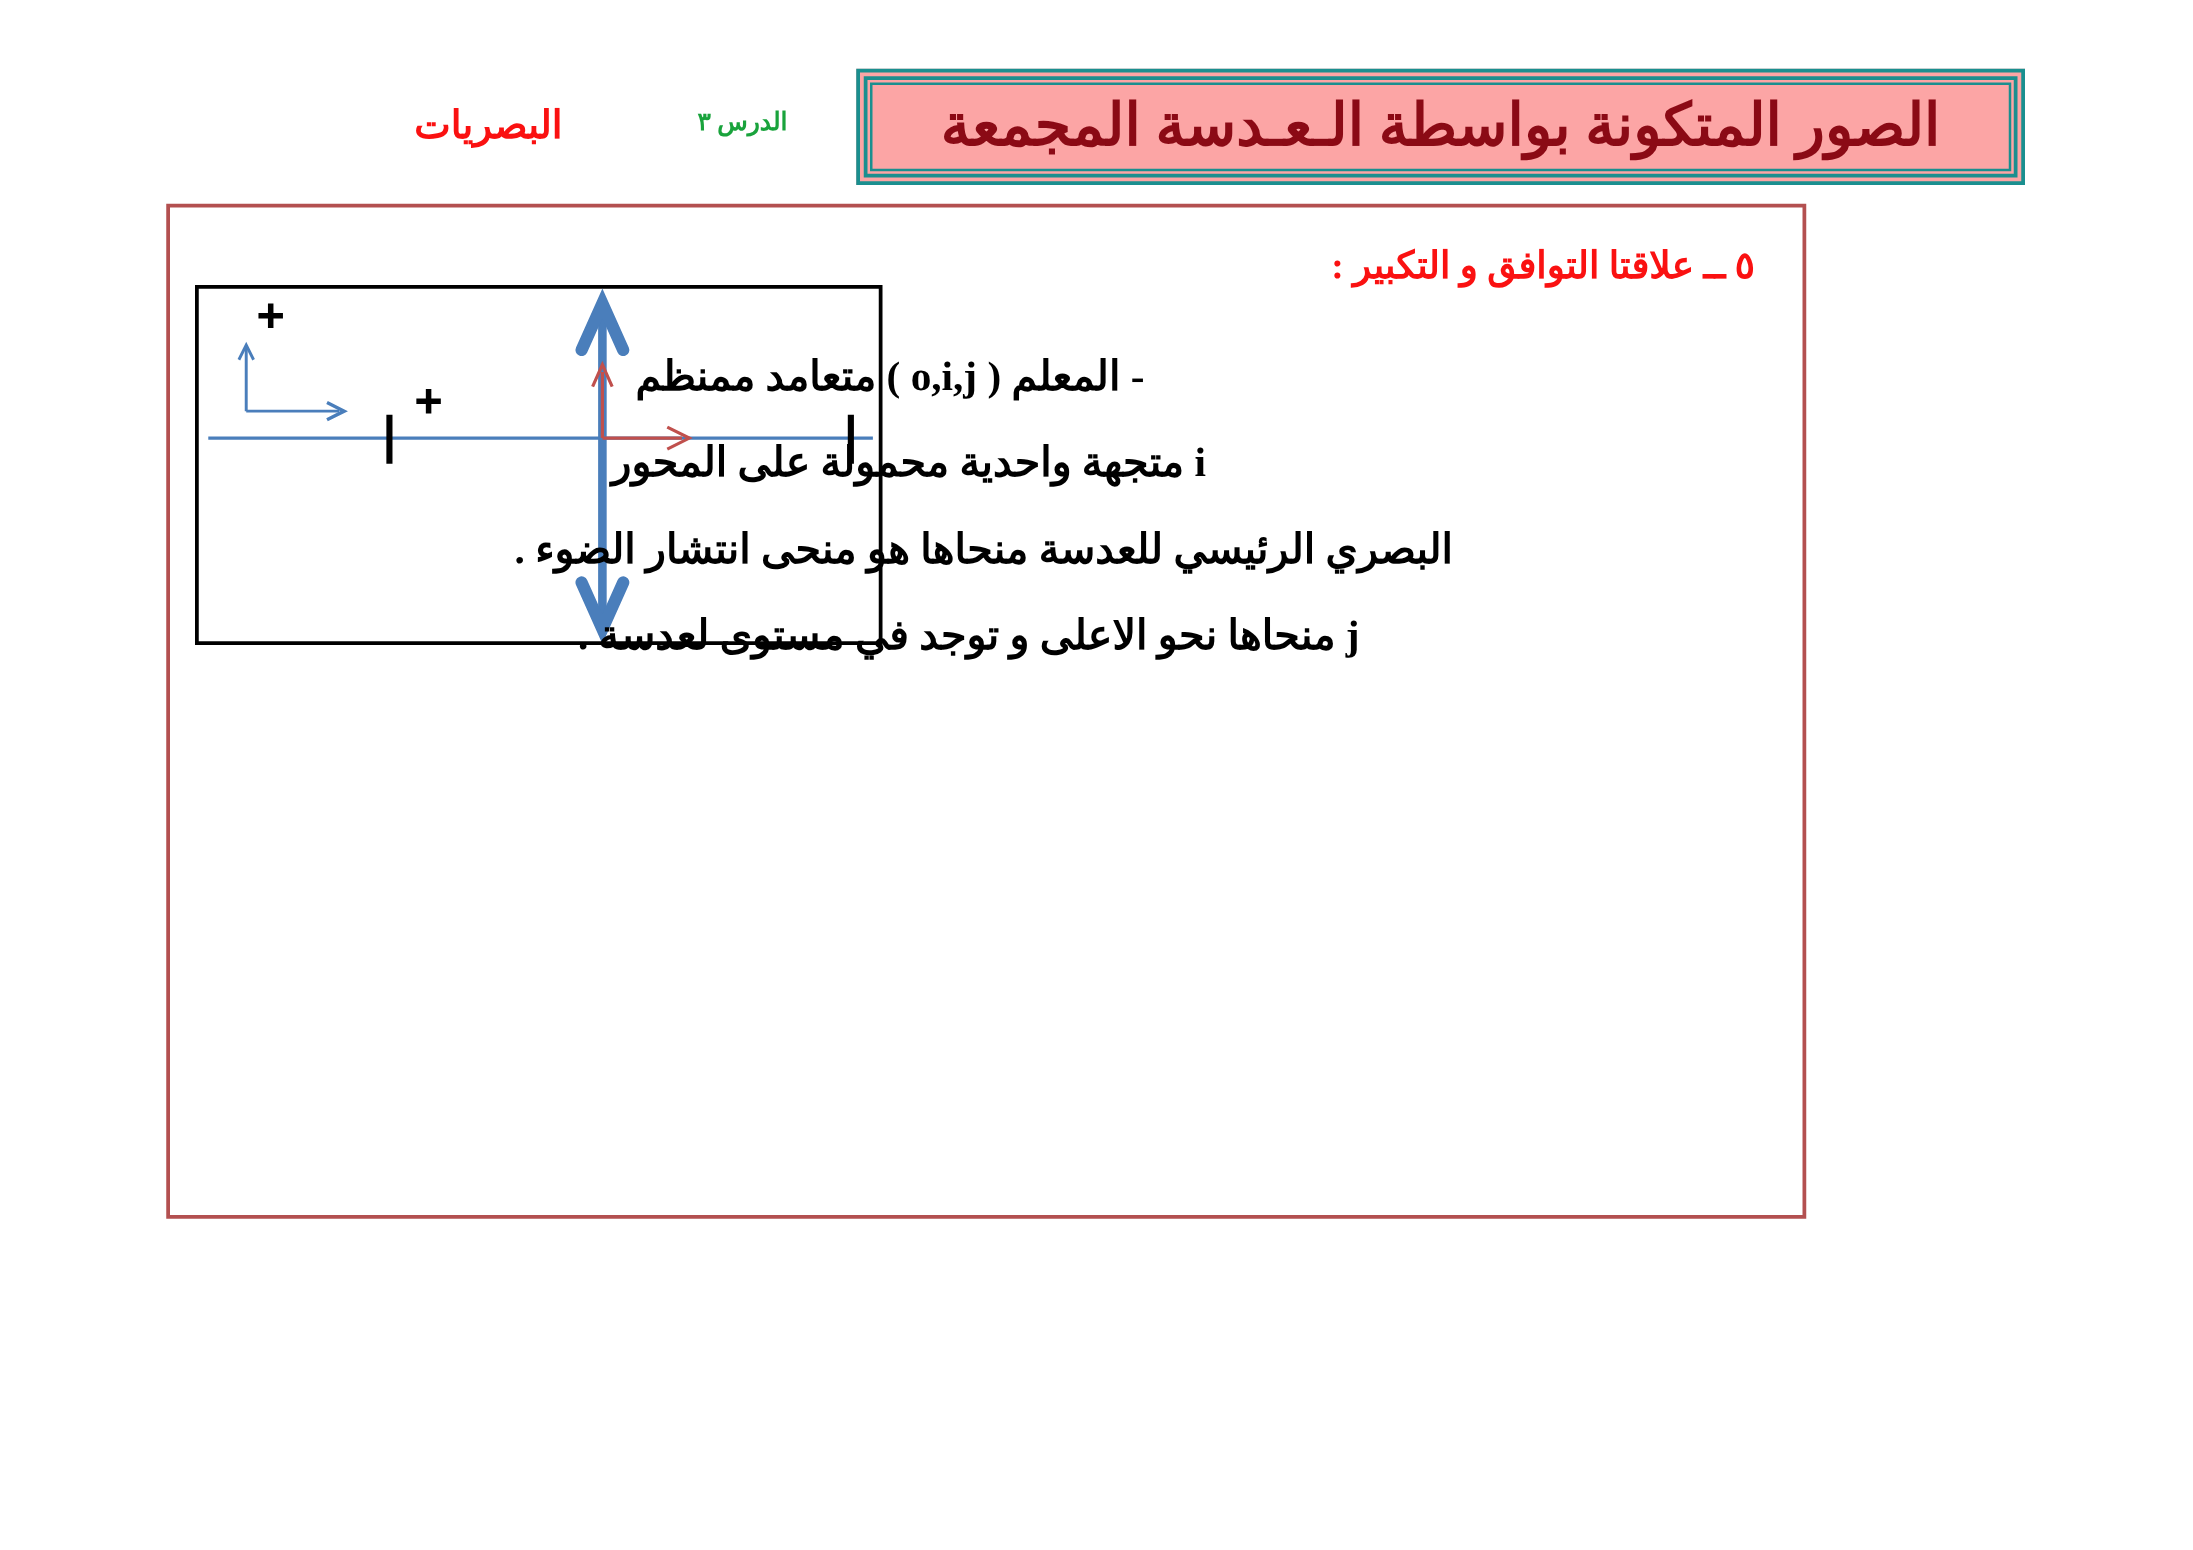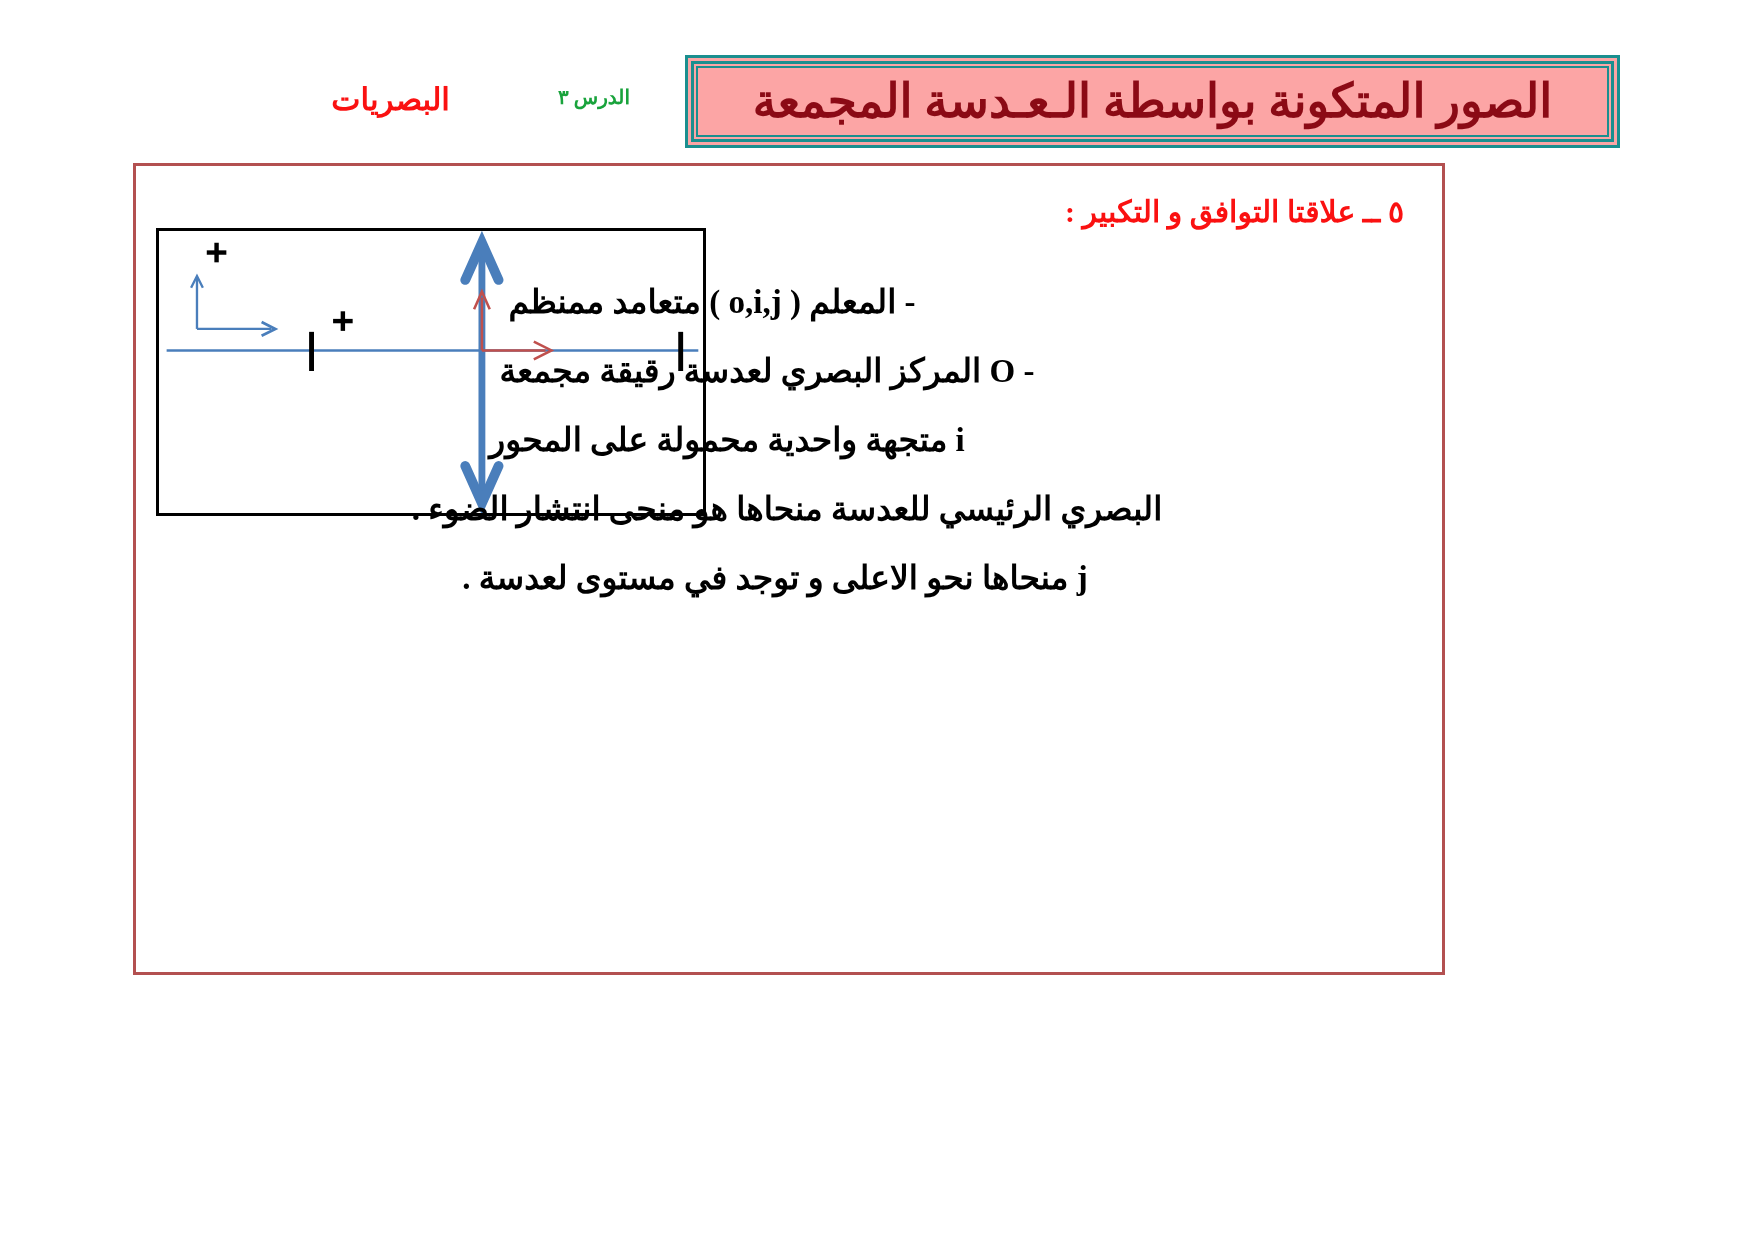--- a/index.html
+++ b/index.html
@@ -213,20 +213,19 @@
 
         <g>
           <line x1="327" y1="122" x2="392" y2="122" stroke="#c0504d" stroke-width="2.6"></line>
           <polyline points="380,113 398,122 380,131" fill="none" stroke="#c0504d" stroke-width="2.6"></polyline>
         </g>
       </svg>
     </div>
 
     <div class="body-lines">
       <div class="body-line l1">- المعلم ( o,i,j )  متعامد ممنظم</div>
-      <div class="body-line l2">- O المركز البصري لعدسة رقيقة مجمعة</div>
       <div class="body-line l3">i  متجهة واحدية محمولة على المحور</div>
       <div class="body-line l4">البصري الرئيسي للعدسة منحاها هو منحى انتشار الضوء .</div>
       <div class="body-line l5">j منحاها نحو الاعلى و توجد في مستوى لعدسة .</div>
     </div>
 
   </div>
 </div>
 
 </body></html>

